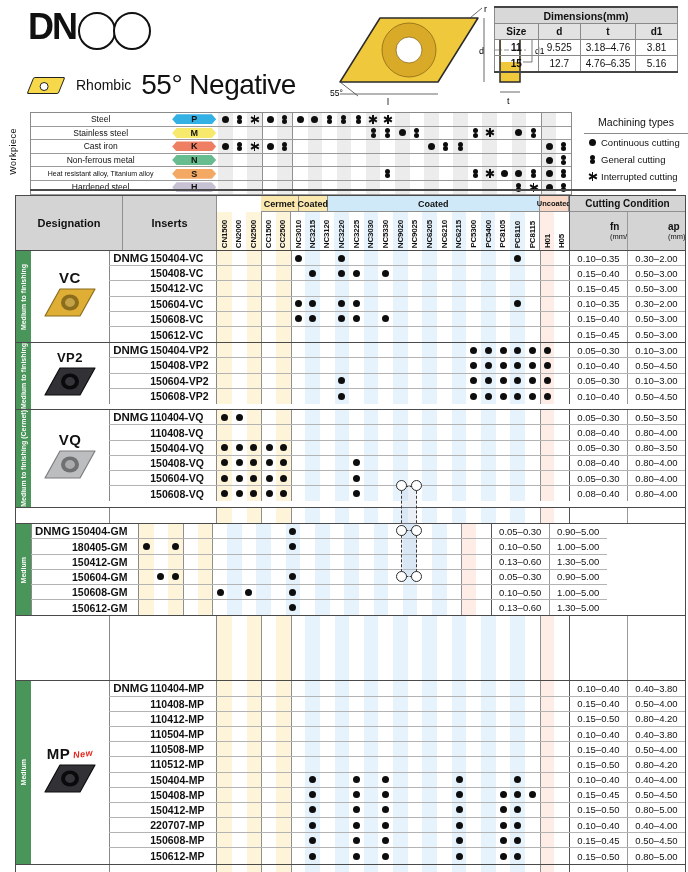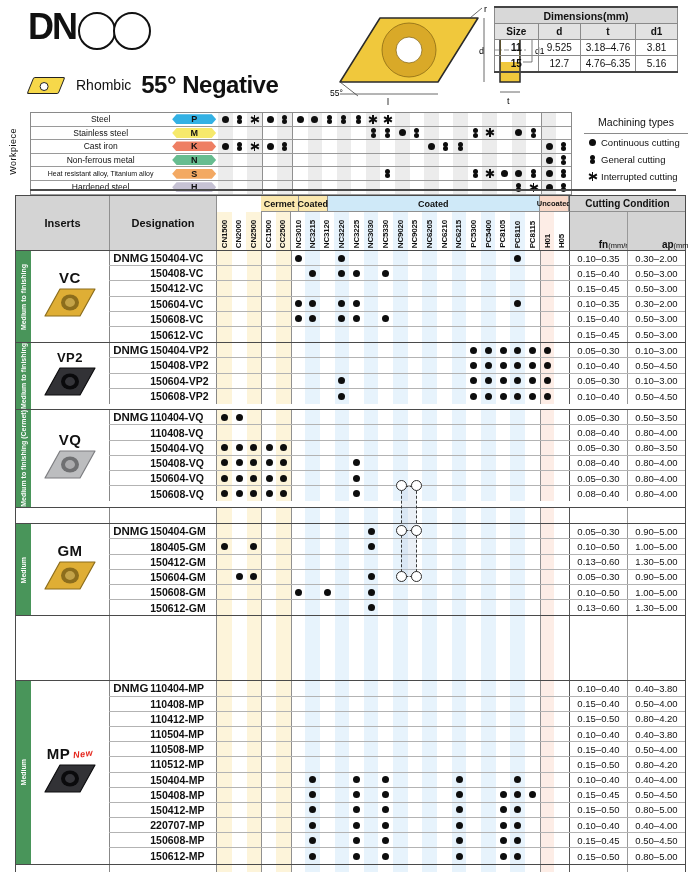--- a/index.html
+++ b/index.html
@@ -8,21 +8,21 @@
   
   .dn-text{position:absolute;left:28px;top:6px;font-size:36px;font-weight:800;letter-spacing:-2px;}
   .dn-circle{position:absolute;top:12px;width:34px;height:34px;border:2.5px solid #111;border-radius:50%;background:#fff;}
   .c1{left:78px}.c2{left:113px}
   .sub-row{position:absolute;left:30px;top:72px;height:26px;display:flex;align-items:center;}
   .rhombic-ico{width:30px;height:15px;background:#f6d84a;border:1.6px solid #222;transform:skewX(-22deg);
                border-radius:2px;position:relative;margin-right:14px;}
   .rhombic-ico .hole{position:absolute;left:9px;top:3.5px;width:7px;height:7px;border:1.2px solid #222;
                border-radius:50%;background:#fff;transform:skewX(22deg);}
   .sub-rhombic{font-size:14px;margin-right:10px;}
-  .sub-main{font-size:24px;font-weight:bold;letter-spacing:-0.5px;}
+  .sub-main{font-size:28px;font-weight:normal;letter-spacing:-0.5px;}
   
   .dims{position:absolute;left:494px;top:6px;width:184px;border-top:2px solid #444;border-bottom:2px solid #444;
         border-collapse:collapse;font-size:10px;}
   .dims td{border:1px solid #8a8a8a;text-align:center;height:15px;padding:0;}
   .dims .ttl{background:#d8d8d8;font-weight:bold;font-size:10.5px;}
   .dims .hdr{background:#e2e2e2;font-weight:bold;}
   .dims .szc{font-weight:bold;}
   
   .diagram{position:absolute;left:330px;top:4px;}
   
@@ -67,21 +67,21 @@
   .hdr-cermet{background:#fbe8af;}
   .hdr-coated{background:#cfe9f8;}
   .hdr-uncoated{background:#f8d7c7;font-size:7.5px !important;}
   .ghrow2{display:flex;height:38px;}
   .gname{width:14.667px;display:flex;align-items:flex-end;justify-content:center;padding-bottom:2px;box-sizing:border-box;}
   .gname span{writing-mode:vertical-rl;transform:rotate(180deg);font-size:8px;font-weight:bold;letter-spacing:-0.2px;}
   .cc-head{width:116px;}
   .cc-title{height:16px;background:#d4d4d4;border-bottom:1px solid #909090;border-left:1.3px solid #555;
         display:flex;align-items:center;justify-content:center;font-size:10px;font-weight:bold;box-sizing:border-box;}
   .cc-sub{display:flex;height:38px;}
-  .cc-fn,.cc-ap{width:58px;background:#d4d4d4;display:flex;flex-direction:row;align-items:flex-end;justify-content:center;box-sizing:border-box;padding-left:40px;}
+  .cc-fn,.cc-ap{width:58px;background:#d4d4d4;display:flex;flex-direction:column;align-items:flex-start;justify-content:center;box-sizing:border-box;padding-left:40px;}
   .cc-fn{border-left:1.3px solid #555;}
   .cc-ap{border-left:1px solid #999;}
   .cc-fn b,.cc-ap b{font-size:10px;}
   .cc-fn i,.cc-ap i{font-size:7.5px;font-style:normal;}
   
   .mgroup{display:flex;border-bottom:1.5px solid #4a4a4a;}
   .mgroup:last-child{border-bottom:none;}
   .side{width:15px;display:flex;align-items:center;justify-content:center;}
   .side span{writing-mode:vertical-rl;transform:rotate(180deg);font-size:7px;font-weight:bold;color:#fff;
         letter-spacing:0px;white-space:nowrap;}
@@ -489,22 +489,22 @@
               <i></i>
             </span>
           </div>
           <div style="display: inline;">Interrupted cutting</div>
         </div>
       </div>
   </div>
 
   <div class="mtable" id="mtable">
     <div class="mhead">
+      <div class="hcell h-desig">Designation</div>
       <div class="hcell h-inserts">Inserts</div>
-      <div class="hcell h-desig">Designation</div>
       <div class="grades-head">
         <div class="ghrow1" id="ghrow1">
             <div class="hdr-cermet" style="width: 44.001px;">Cermet</div>
             <div class="hdr-cermet" style="width: 29.334px;">Coated</div>
             <div class="hdr-coated" style="width: 249.339px;">Coated</div>
             <div class="hdr-uncoated" style="width: 29.334px;">Uncoated</div>
           </div>
         <div class="ghrow2" id="ghrow2">
             <div class="gname t-cermet">
               <span>CN1500</span>
@@ -1322,28 +1322,20 @@
               <div class="gcell t-uncoated fam-start"></div>
               <div class="gcell"></div>
               <div class="fn-cell"></div>
               <div class="ap-cell"></div>
             </div>
           </div>
         </div>
         <div class="mgroup">
           <div class="side" style="background: rgb(73, 149, 90);">
             <span>Medium</span>
-          </div>
-          <div class="inscell">
-            <div class="ins-label">GM</div>
-            <div><svg width="58" height="34" viewBox="0 0 58 34">
-                <polygon points="4,30 19,3 54,3 39,30" fill="#dfae35" stroke="#8c6d1c" stroke-width="1.2" stroke-linejoin="round"></polygon>
-                <ellipse cx="29" cy="16.5" rx="9" ry="8" fill="#8c6d1c"></ellipse>
-                <ellipse cx="29" cy="16.5" rx="5" ry="4.4" fill="#f2d06e" opacity="0.55"></ellipse>
-              </svg></div>
           </div>
           <div class="rowswrap">
             <div class="mrow">
               <div class="desig-cell">
                 <div class="dnmg">DNMG</div>
                 <div class="dtext">150404-GM</div>
               </div>
               <div class="gcell t-cermet"></div>
               <div class="gcell"></div>
               <div class="gcell t-cermet"></div>

